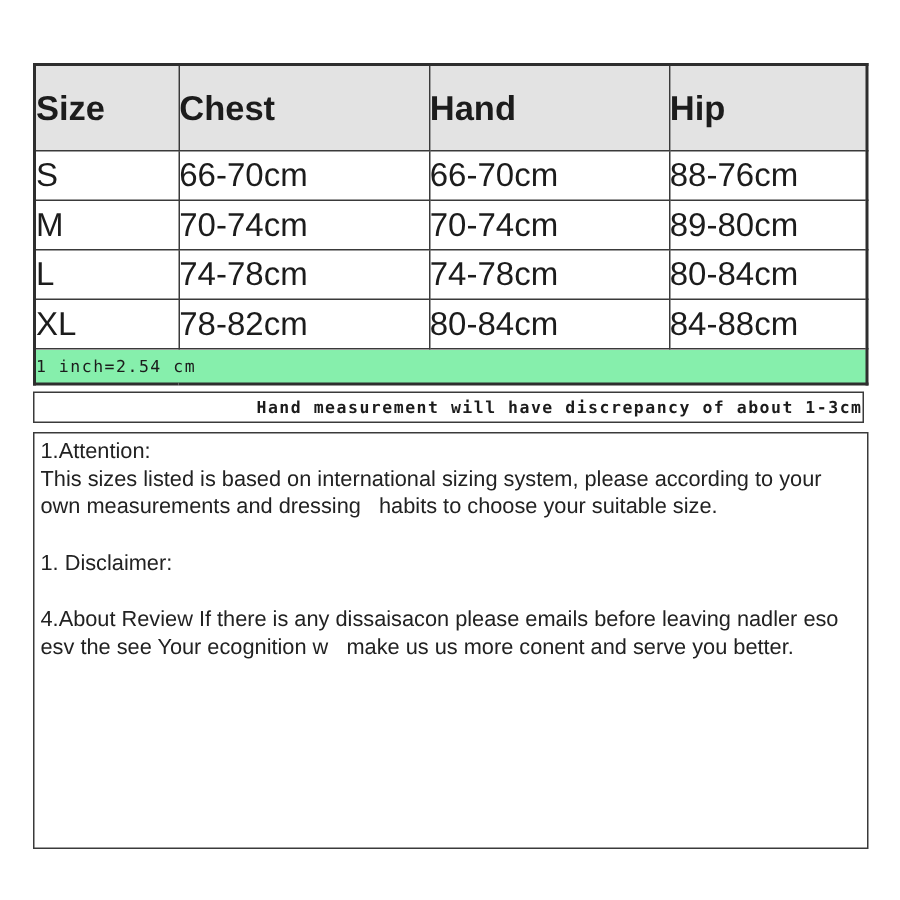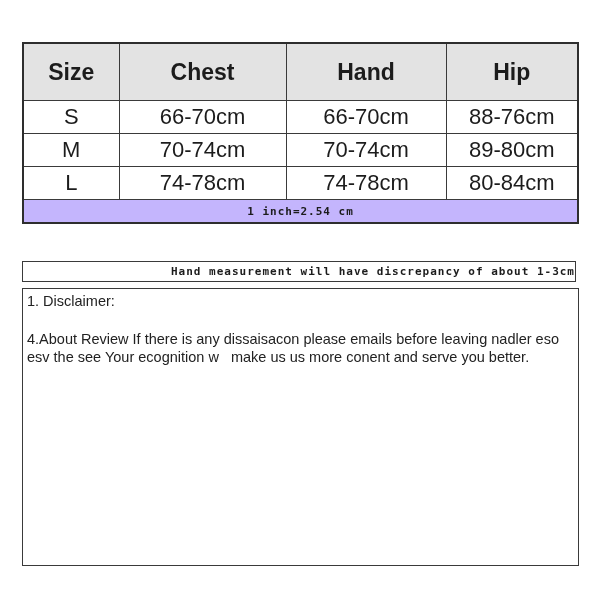--- a/index.html
+++ b/index.html
@@ -7,32 +7,32 @@
     position:relative;width:600px;height:600px;background:#ffffff;
     font-family:"Liberation Sans", sans-serif;color:#1c1c1c;overflow:hidden;
   }
   
   #size-table{
     position:absolute;left:22px;top:42px;width:555px;
     border-collapse:collapse;table-layout:fixed;
     border:2px solid #2e2e2e;
   }
   #size-table td{
-    border:1.5px solid #3a3a3a;text-align:center;vertical-align:middle;
+    border:1.5px solid #3a3a3a;text-align:left;vertical-align:middle;
     padding:0;overflow:hidden;white-space:nowrap;
   }
   #size-table tr.header-row td{
     background:#e3e3e3;font-weight:bold;font-size:23px;height:56px;
   }
   #size-table tr.data-row td{
     font-size:22px;height:32px;background:#ffffff;
   }
   #size-table tr.footnote-row td{
     height:22px;font-family:"DejaVu Sans Mono", monospace;
-    font-weight:bold;font-size:11px;letter-spacing:1px;background:#c4b5fd;
+    font-weight:normal;font-size:11px;letter-spacing:1px;background:#86efac;
   }
   
   #notice-banner{
     position:absolute;left:22px;top:261px;width:552px;height:19px;
     border:1.5px solid #3a3a3a;background:#ffffff;
     display:flex;align-items:center;justify-content:flex-end;
     font-family:"DejaVu Sans Mono", monospace;font-weight:bold;
     font-size:11px;letter-spacing:1px;
   }
   
@@ -75,28 +75,35 @@
         <td>70-74cm</td>
         <td>70-74cm</td>
         <td>89-80cm</td>
       </tr>
       <tr class="data-row">
         <td>L</td>
         <td>74-78cm</td>
         <td>74-78cm</td>
         <td>80-84cm</td>
       </tr>
+      <tr class="data-row">
+        <td>XL</td>
+        <td>78-82cm</td>
+        <td>80-84cm</td>
+        <td>84-88cm</td>
+      </tr>
       <tr class="footnote-row">
         <td colspan="4">1 inch=2.54 cm</td>
       </tr>
     </tbody>
   </table>
 
   <div id="notice-banner">
     <span>Hand measurement will have discrepancy of about 1-3cm</span>
   </div>
 
   <div id="notes-box">
+    <div class="note-para"><span class="note-title">1.Attention:</span><br><span>This sizes listed is based on international sizing system, please according to your own measurements and dressing   habits to choose your suitable size.</span></div>
     <div class="note-para"><span class="note-title">1. Disclaimer:</span><br></div>
     <div class="note-para"><span>4.About Review If there is any dissaisacon please emails before leaving nadler eso esv the see Your ecognition w   make us us more conent and serve you better.</span></div>
   </div>
 
 </div>
 
 </body></html>

